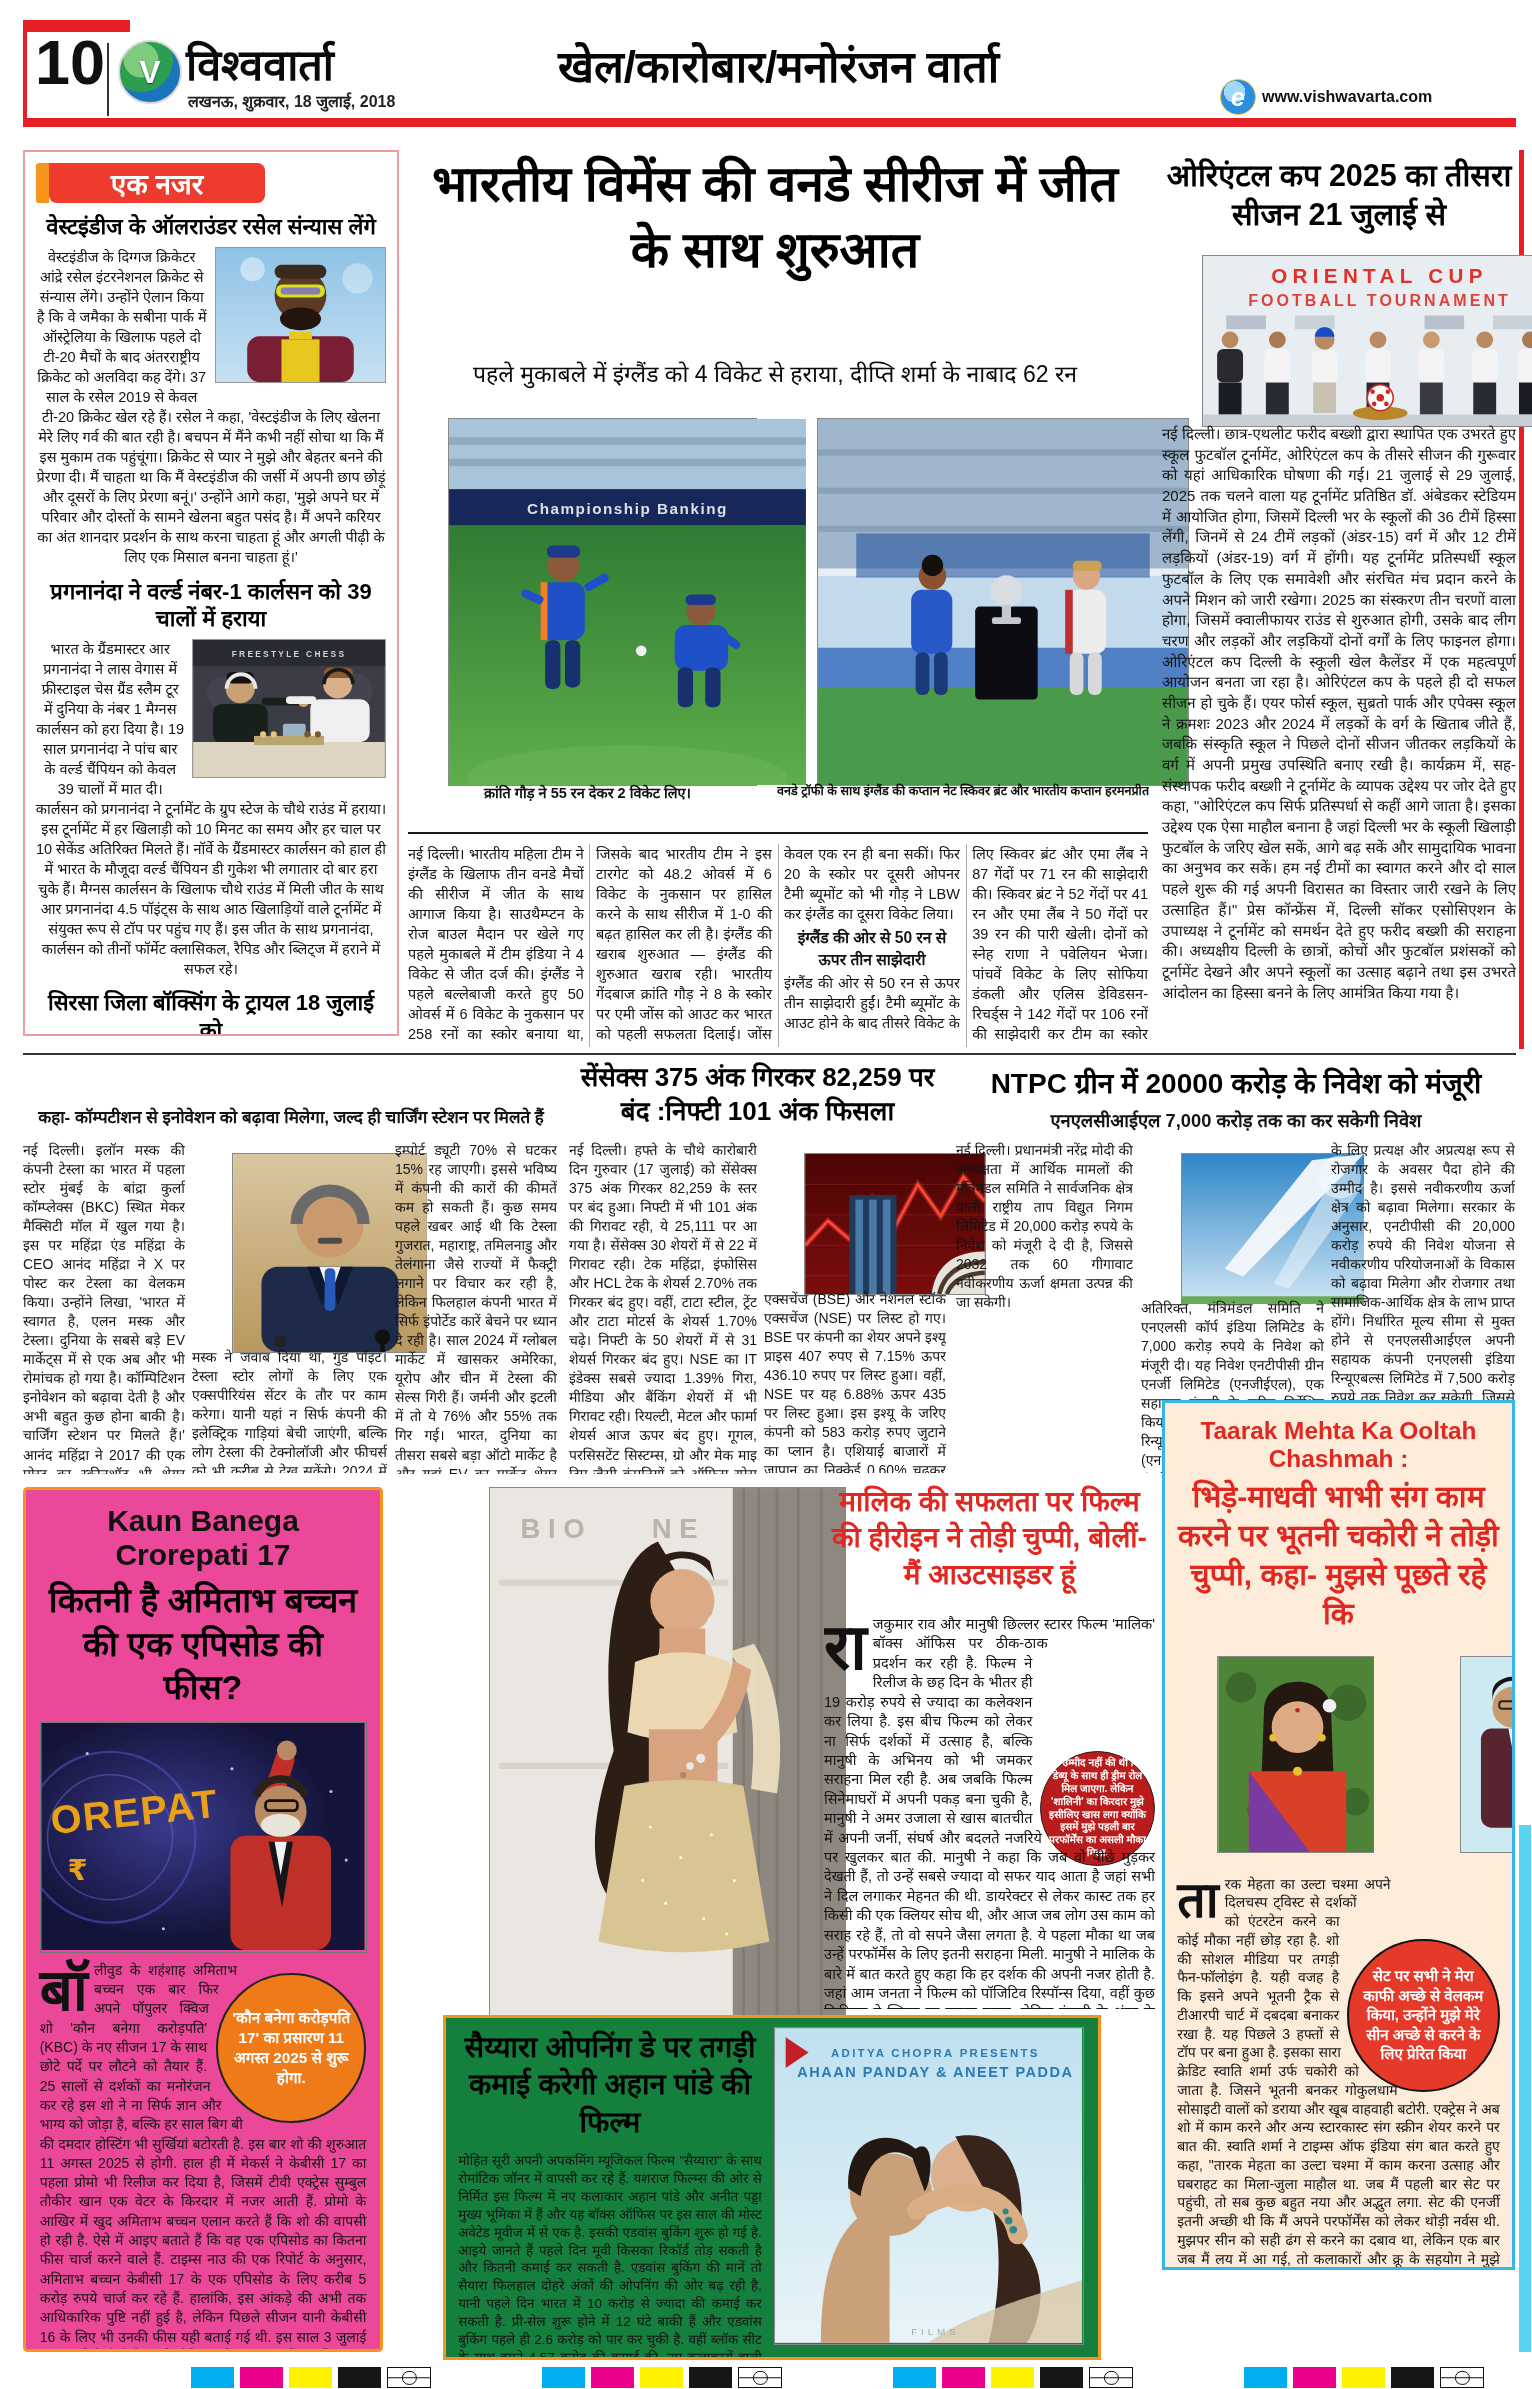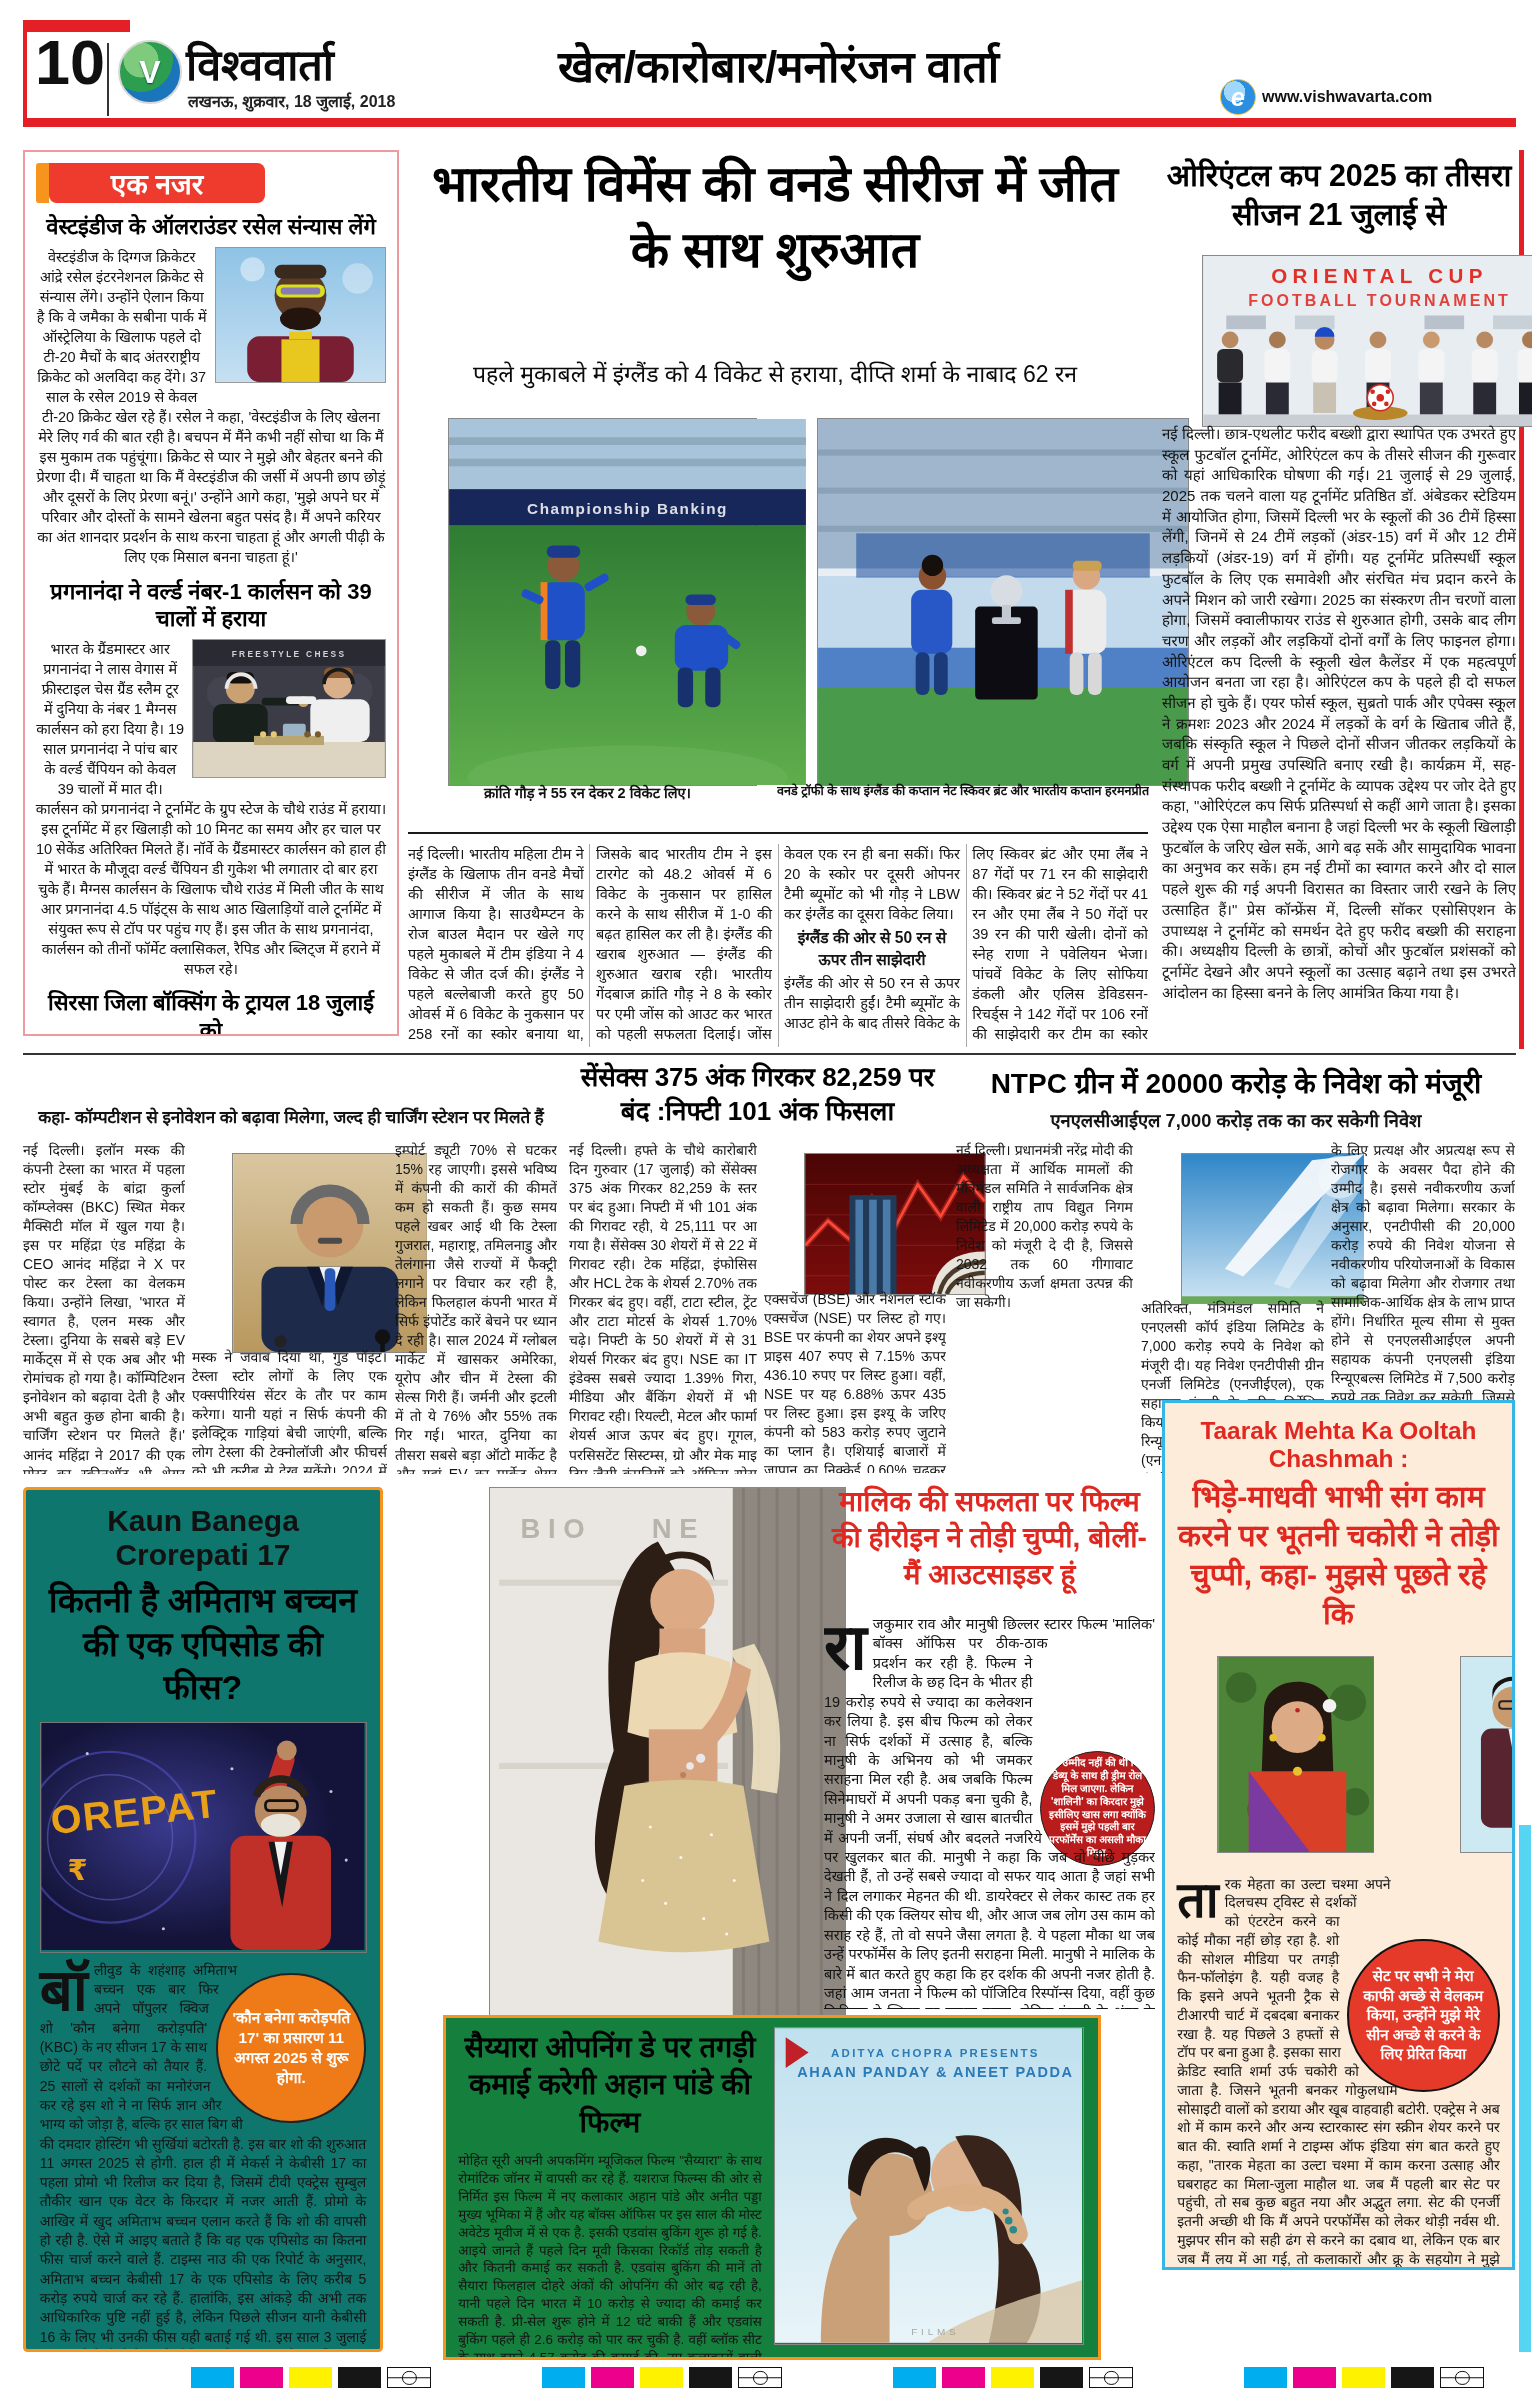--- a/index.html
+++ b/index.html
@@ -61,21 +61,21 @@
   
   .mid-rule{left:23px;top:1053px;width:1493px;height:1.5px;background:#333;}
   .tes-head{left:23px;top:1063px;width:536px;text-align:center;font-size:28px;font-weight:800;color:#000;}
   .tes-sub{left:23px;top:1105px;width:536px;text-align:center;font-size:17px;font-weight:700;}
   .coltxt{font-size:14px;line-height:1.36;}
   .sen-head{left:569px;top:1061px;width:377px;text-align:center;font-size:26px;font-weight:800;line-height:1.3;color:#000;}
   .ntpc-head{left:956px;top:1063px;width:560px;text-align:center;font-size:28px;font-weight:800;color:#000;}
   .ntpc-sub{left:956px;top:1107px;width:560px;text-align:center;font-size:18.3px;font-weight:700;}
 
   
-  .kbc-box{left:23px;top:1487px;width:360px;height:865px;background:#0f766e;border:3.8px solid #f7941d;
+  .kbc-box{left:23px;top:1487px;width:360px;height:865px;background:#ec4899;border:3.8px solid #f7941d;
            border-radius:4.6px;box-sizing:border-box;padding:10.7px 13.7px;overflow:hidden;}
   .kbc-title{text-align:center;font-size:30px;font-weight:700;color:#111;margin-top:3.1px;}
   .kbc-head{text-align:center;font-size:34px;font-weight:800;line-height:1.28;color:#000;margin-top:7.6px;}
   .kbc-fig{margin:12.2px auto 7.6px auto;width:325px;height:229px;border:0.8px solid #777;}
   .kbc-body{font-size:14px;line-height:1.38;}
   .dropcap{float:left;font-size:58px;line-height:.85;font-weight:800;padding:4.6px 6.1px 0 0;color:#111;}
   .callout{float:right;border-radius:50%;color:#fff;text-align:center;display:flex;align-items:center;
            justify-content:center;box-sizing:border-box;shape-outside:circle(50%);}
   .kbc-callout{width:150px;height:150px;background:#ee7a18;border:2.3px solid #222;
                font-size:15.3px;font-weight:800;line-height:1.3;margin:12.2px 0 7.6px 9.2px;padding:10.7px;}

